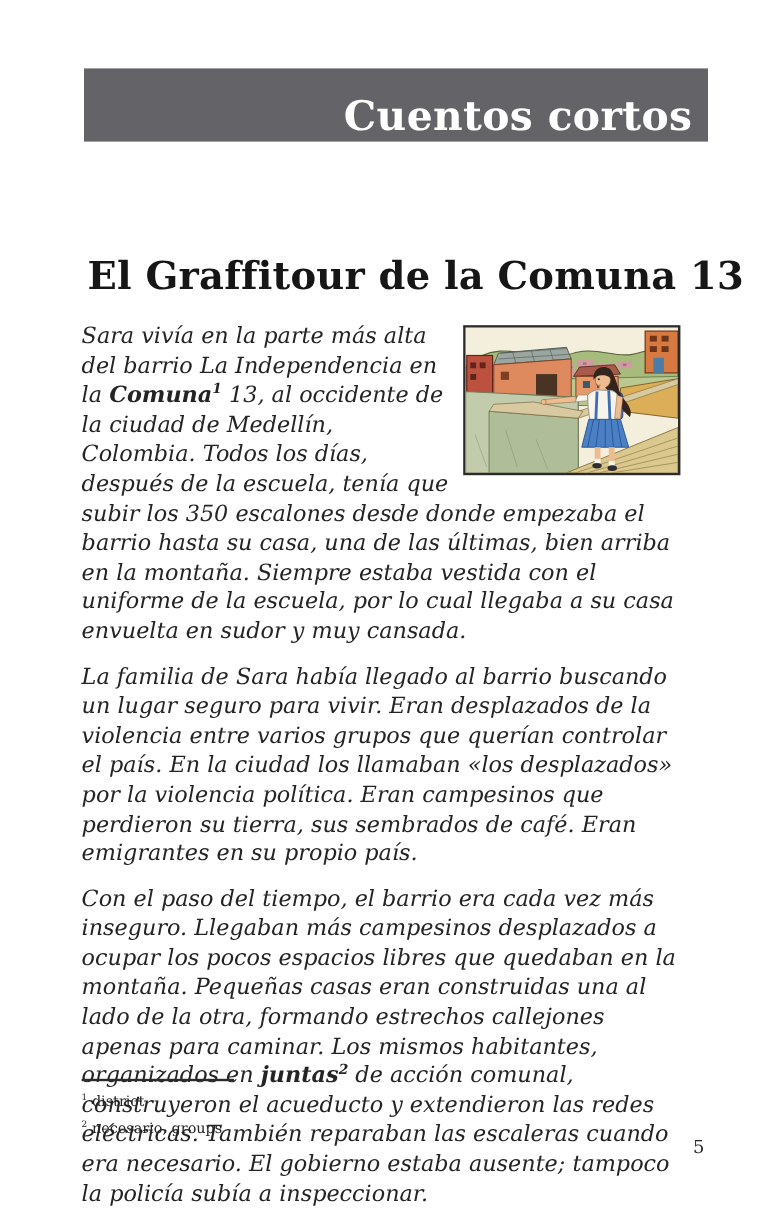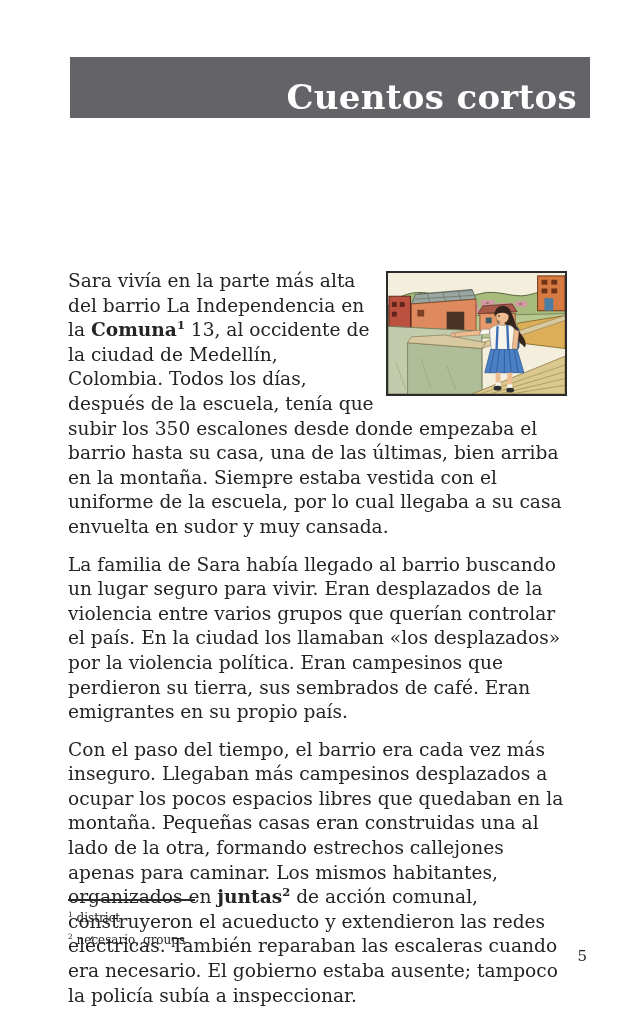--- a/index.html
+++ b/index.html
@@ -24,21 +24,21 @@
   }
   .story-title {
     position:absolute; left:73px; top:190px;
     font-size:32px; font-weight:bold; color:#161616;
     letter-spacing:0.2px;
   }
   .body-text {
     position:absolute; left:68px; top:269px; width:515px;
     font-size:18.6px; line-height:24.6px; color:#242424;
   }
-  .body-text p { margin:0 16px 13px 0; }
+  .body-text p { margin:0 16px 13px 0;font-style:italic; }
   .body-text b { font-weight:bold; }
   sup { font-size:0.62em; vertical-align:super; line-height:0; }
   .illustration-frame {
     float:right; width:181px; height:125px;
     border:2px solid #2b2b2b; box-sizing:border-box;
     margin:2px 0 8px 12px;
     background:#f4eedc;
   }
   .illustration-frame svg { display:block; width:100%; height:100%; }
   .footnotes {
@@ -54,20 +54,21 @@
 </style>
 </head>
 <body>
 
 <div class="page">
 
   <div class="header-bar" style="background: rgb(100, 99, 103);">
     <span class="header-title" style="color: rgb(255, 255, 255); margin-top: 19px;">Cuentos cortos</span>
   </div>
 
+  <h1 class="story-title">El Graffitour de la Comuna 13</h1>
 
   <div class="body-text">
     <p>
       <span class="illustration-frame">
         <svg viewBox="0 0 181 125" preserveAspectRatio="none">
 
           <rect x="0" y="0" width="181" height="125" fill="#f4eedc"></rect>
 
           <path d="M0,34 C18,16 40,18 58,26 C70,31 82,24 96,21 C112,17 128,26 142,23 C156,20 168,14 181,22 L181,50 L0,50 Z" fill="#a7bc7c" stroke="#55643c" stroke-width="1"></path>
 

